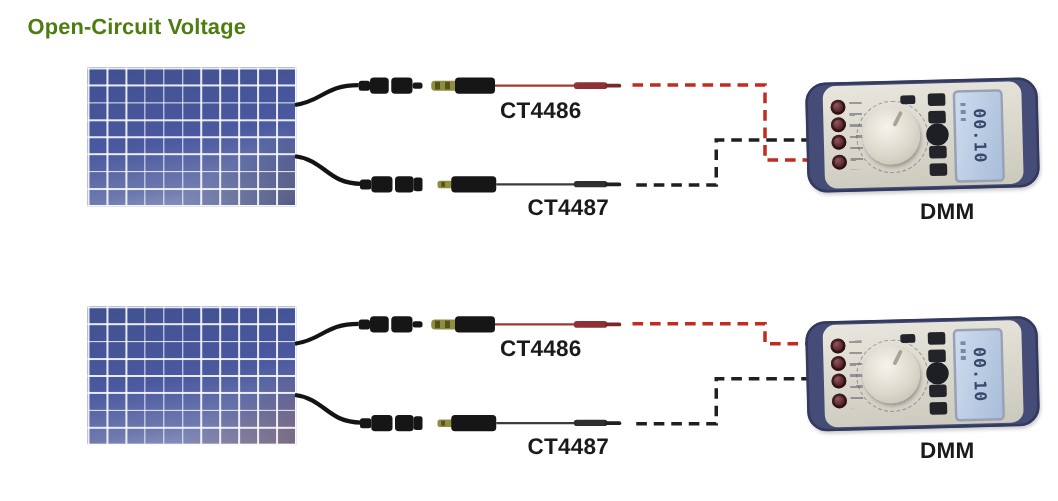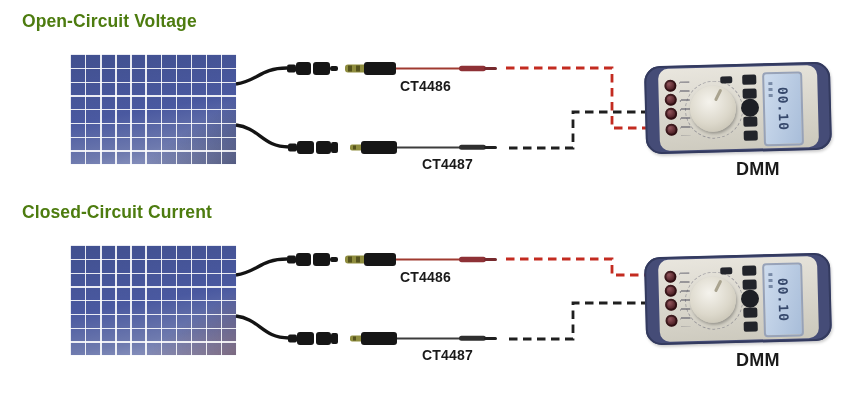--- a/index.html
+++ b/index.html
@@ -29,21 +29,21 @@
     background:
       repeating-linear-gradient(90deg, rgba(255,255,255,.88) 0 1.4px, transparent 1.4px 15.09px),
       repeating-linear-gradient(180deg, rgba(255,255,255,.88) 0 1.4px, transparent 1.4px 13.75px),
       linear-gradient(to top left, rgba(92,48,58,.5) 0, rgba(92,48,58,0) 30%),
       linear-gradient(170deg,#41508f 0%,#4a59a0 50%,#6e7aae 78%,#98a0c6 97%);
   }
   
   svg.wires{position:absolute;left:0;top:0;}
   
   .part-label{
-    position:absolute;font-size:14px;font-weight:bold;color:#1a1a1a;letter-spacing:.2px;
+    position:absolute;font-size:18px;font-weight:bold;color:#1a1a1a;letter-spacing:.2px;
   }
   .lbl-ct4486{left:400px;top:78px;}
   .lbl-ct4487{left:400px;top:156px;margin-left:22px;}
   .lbl-dmm{left:736px;top:159px;font-size:18px;}
   
   .dmm{
     position:absolute;left:645px;top:64px;width:186px;height:88px;
     background:#454c77;border-radius:16px;
     box-shadow:inset 0 0 0 2px #333a5e, 1px 2px 3px rgba(0,0,0,.2);
     transform:rotate(-1.5deg);
@@ -144,21 +144,20 @@
     <div class="btn b3"></div>
     <div class="btn b4"></div>
     <div class="lcd">
       <span class="lcd-text">00.10</span>
     </div>
   </div>
   <div class="part-label lbl-dmm">DMM</div>
 </div>
 
 <div class="section" id="s2">
-  <div class="section-title">Closed-Circuit Current</div>
 
   <div class="panel s2-panel"></div>
 
   <svg class="wires" width="846" height="200" viewBox="0 0 846 200">
     <path d="M236 84 C258 81 260 68 287 68" fill="none" stroke="#141414" stroke-width="3.4"></path>
     <path d="M236 125 C260 128 262 147 289 147" fill="none" stroke="#141414" stroke-width="3.4"></path>
     <g fill="#161616">
       <rect x="287" y="64.5" width="9" height="8" rx="2"></rect>
       <rect x="296" y="62" width="15" height="13" rx="3"></rect>
       <rect x="313" y="62" width="17" height="13" rx="3"></rect>

